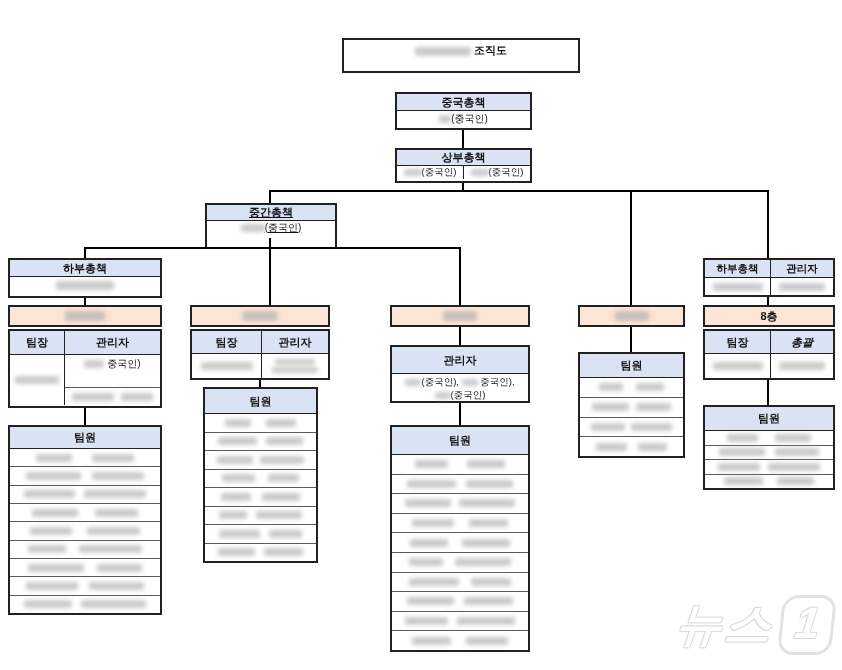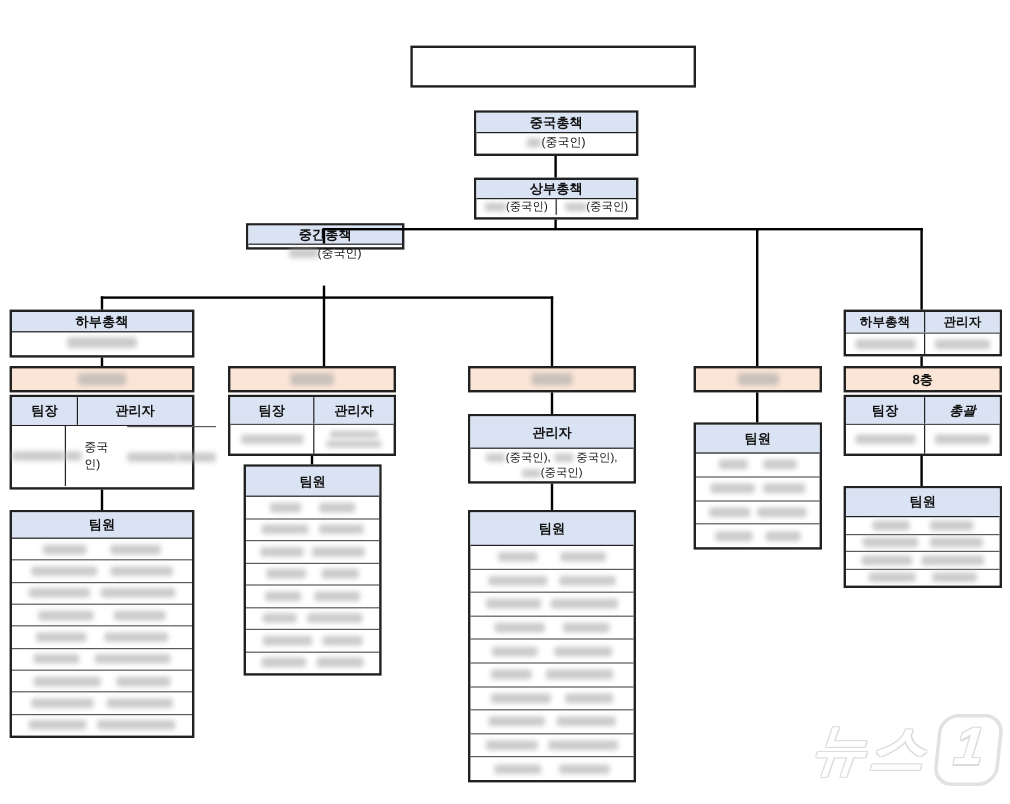--- a/index.html
+++ b/index.html
@@ -39,20 +39,21 @@
               text-shadow:-1px -1px 0 #dcdcdc,1px -1px 0 #dcdcdc,-1px 1px 0 #dcdcdc,1px 1px 0 #dcdcdc; }
 </style>
 </head>
 <body>
 
 <div id="stage">
 
 
   <div class="box" style="left:342px; top:38px; width:238px; height:35px;">
     <div style="text-align:center; font-weight:bold; font-size:11px; line-height:16px; padding-top:2px;">
+      <div><span class="blob" style="width:56px; height:9px;"></span> <span>조직도</span></div>
     </div>
   </div>
 
   <div class="box" style="left:395px; top:92px; width:137px; height:38px;">
     <div class="hd hd-b" style="height:17px;">중국총책</div>
     <div class="body-c" style="height:15px;">
       <span class="blob" style="width:12px;"></span>
         <span>(중국인)</span>
     </div>
   </div>
@@ -64,21 +65,21 @@
         <span class="blob" style="width:18px; height:7px;"></span>
           <span>(중국인)</span>
       </div>
       <div class="body-c vdiv" style="flex:1; font-size:9.5px;">
         <span class="blob" style="width:18px; height:7px;"></span>
           <span>(중국인)</span>
       </div>
     </div>
   </div>
 
-  <div class="box" style="left:205px; top:186px; width:132px; height:22px;">
+  <div class="box" style="left:205px; top:203px; width:132px; height:46px;text-decoration:underline;">
     <div class="hd hd-b" style="height:16px;">중간총책</div>
     <div class="body-c" style="height:13px;">
       <span class="blob" style="width:24px;"></span>
         <span>(중국인)</span>
     </div>
   </div>
 
   <div class="box" style="left:8px; top:258px; width:154px; height:40px;">
     <div class="hd hd-b" style="height:17px;">하부총책</div>
     <div class="body-c" style="height:17px;">
@@ -92,21 +93,21 @@
 
   <div class="box" style="left:8px; top:329px; width:154px; height:79px;">
     <div class="cellrow" style="height:24px; border-bottom:1px solid #212121;">
       <div class="hd" style="width:54px;">팀장</div>
       <div class="hd vdiv" style="flex:1;">관리자</div>
     </div>
     <div class="cellrow" style="height:50px;">
       <div class="body-c" style="width:54px;">
         <span class="blob" style="width:44px;"></span>
       </div>
-      <div class="vdiv" style="flex:1; display:flex; gap:15px;">
+      <div class="vdiv" style="flex:1; display:flex; flex-direction:column;gap:15px;">
         <div class="body-c" style="flex:1;">
           <span class="blob" style="width:20px;"></span>&nbsp;<span>중국인)</span>
         </div>
         <div class="body-c" style="flex:1; border-top:1px solid #5a5a5a; justify-content:space-evenly;">
           <span class="blob" style="width:42px;"></span>
           <span class="blob" style="width:32px;"></span>
         </div>
       </div>
     </div>
   </div>

